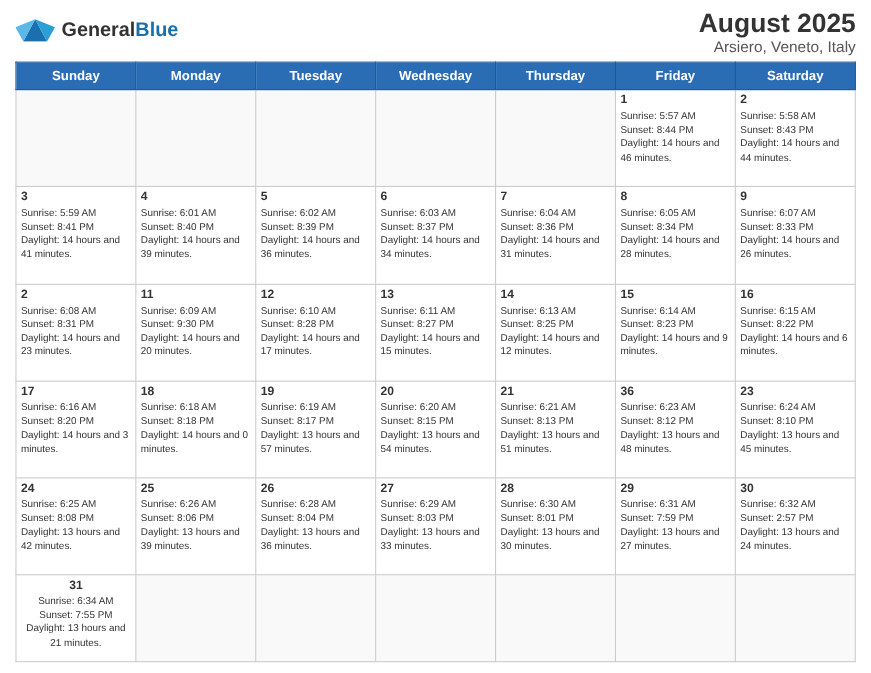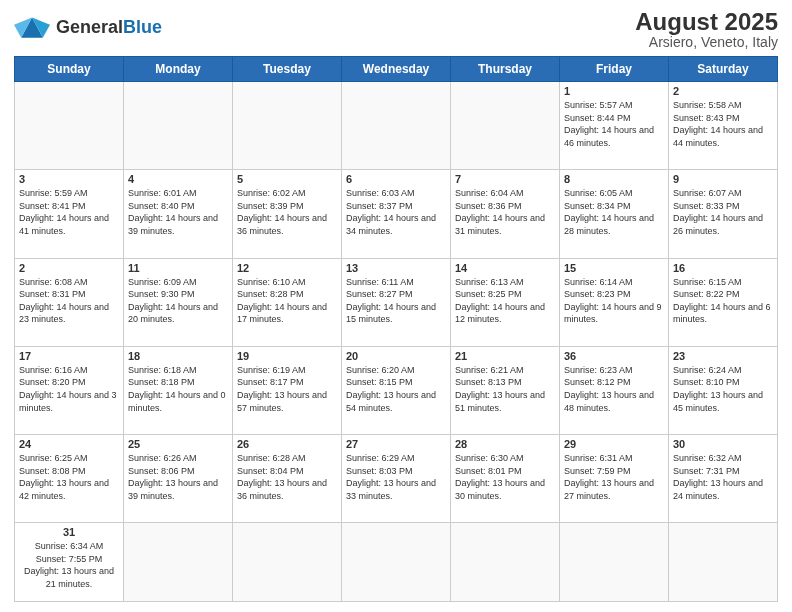--- a/index.html
+++ b/index.html
@@ -306,21 +306,21 @@
           </td>
           <td class="calendar-cell">
             <span class="cell-date">29</span>
             <div class="cell-info">Sunrise: 6:31 AM
 Sunset: 7:59 PM
 Daylight: 13 hours and 27 minutes.</div>
           </td>
           <td class="calendar-cell">
             <span class="cell-date">30</span>
             <div class="cell-info">Sunrise: 6:32 AM
-Sunset: 7:31 PM
+Sunset: 2:57 PM
 Daylight: 13 hours and 24 minutes.</div>
           </td>
         </tr>
         <tr class="last-row">
           <td class="calendar-cell">
             <span class="cell-date">31</span>
             <div class="cell-info">Sunrise: 6:34 AM
 Sunset: 7:55 PM
 Daylight: 13 hours and 21 minutes.</div>
           </td>

